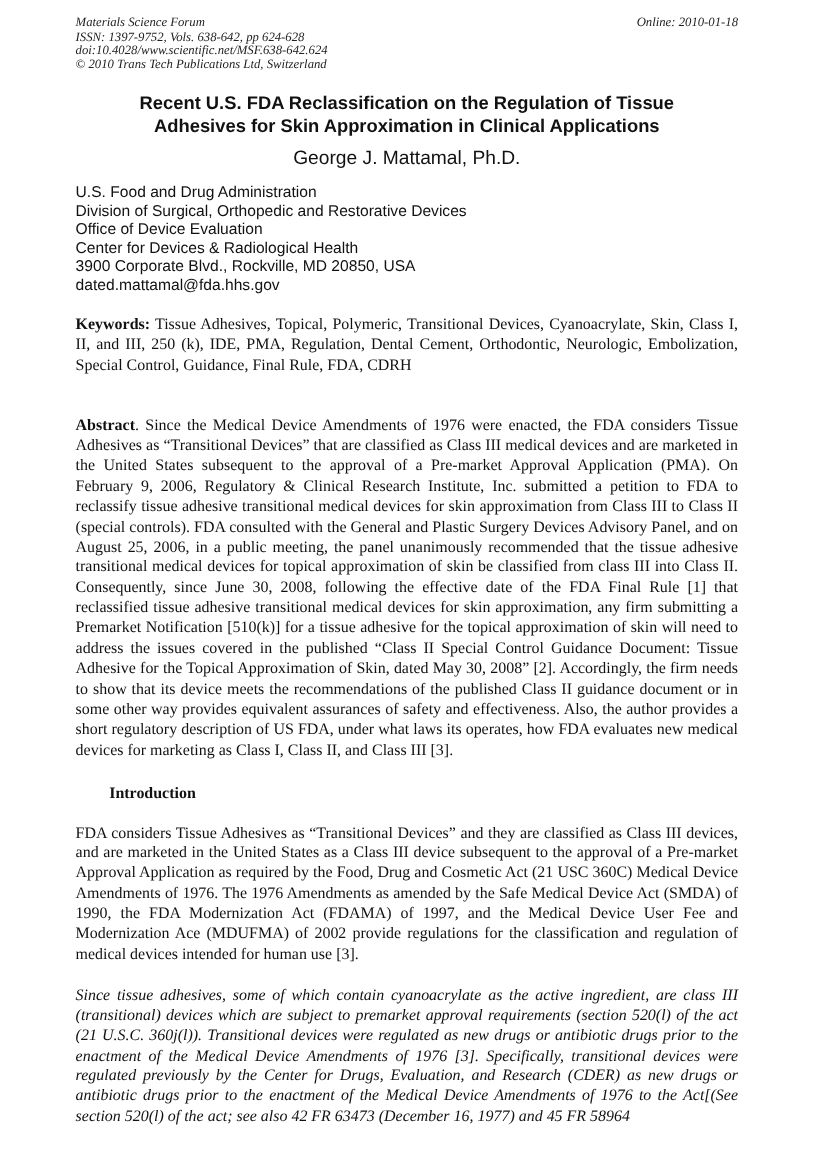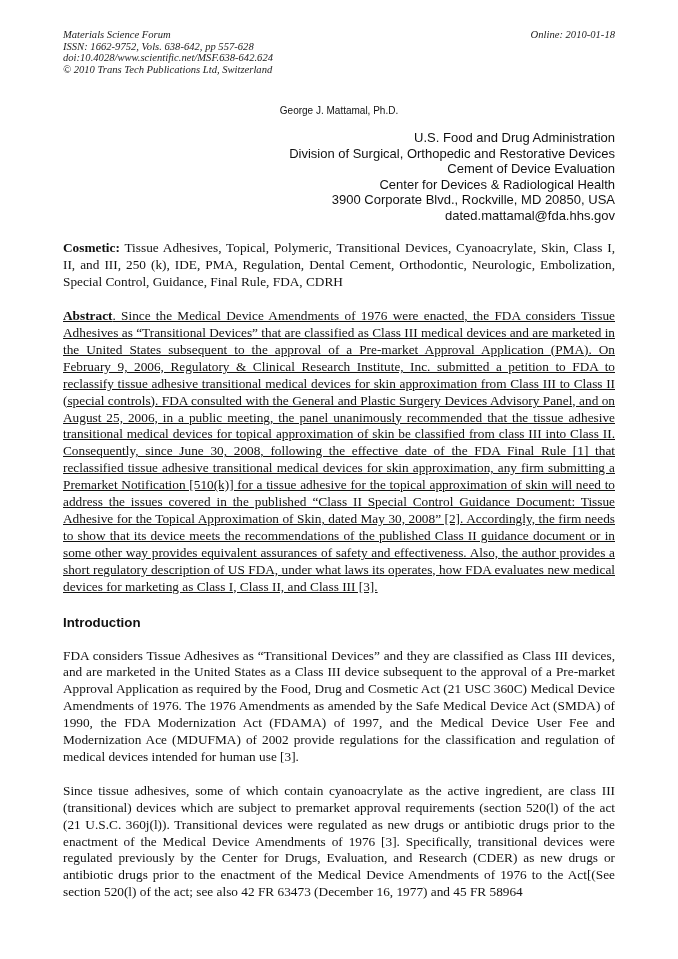--- a/index.html
+++ b/index.html
@@ -1,55 +1,59 @@
 <!DOCTYPE html>
 <html><head>
 <meta charset="utf-8">
 <style>
   html, body { margin: 0; padding: 0; background: #ffffff; }
   body { width: 678px; height: 959px; position: relative; overflow: hidden; color: #111; }
-  .page { position: absolute; left: 63px; top: 29px; width: 552px; }
+  .page { position: absolute; left: 63px; top: 14px; width: 552px; }
   .header { position: relative; font-family: "Liberation Serif", serif; font-style: italic; font-size: 10.6px; line-height: 11.6px; color: #222; }
   .header .online { position: absolute; right: 0; top: 0; }
   .title { margin-top: 17px; text-align: center; font-family: "Liberation Sans", sans-serif; font-weight: bold; font-size: 15.3px; line-height: 19px; }
-  .author { margin-top: 28px; text-align: center; font-family: "Liberation Sans", sans-serif; font-size: 10px; line-height: 16px; }
-  .affil { margin-top: 11px; text-align: right; font-family: "Liberation Sans", sans-serif; font-size: 13px; line-height: 15.5px; }
+  .author { margin-top: 10px; text-align: center; font-family: "Liberation Sans", sans-serif; font-size: 16px; line-height: 16px; }
+  .affil { margin-top: 11px; text-align: left; font-family: "Liberation Sans", sans-serif; font-size: 13px; line-height: 15.5px; }
   .para { font-family: "Liberation Serif", serif; font-size: 13.3px; line-height: 16.9px; text-align: justify; margin: 0; }
   .kw { margin-top: 17px; }
-  .abstract { margin-top: 17px; text-decoration: underline; }
-  .section-head { margin-top: 18px; font-family: Liberation Sans, sans-serif; font-weight: bold; font-size: 13.3px; line-height: 17px; }
+  .abstract { margin-top: 33px; }
+  .section-head { margin-top: 18px; font-family: Liberation Serif, serif; font-weight: bold; font-size: 13.3px; line-height: 17px; margin-left: 28px; }
   .intro1 { margin-top: 17px; }
-  .intro2 { margin-top: 17px; }
+  .intro2 { margin-top: 17px; font-style: italic; }
   b { font-weight: bold; }
 </style>
 </head>
 <body>
 
 <div class="page">
   <div class="header">
     <div>Materials Science Forum</div>
-    <div>ISSN: 1662-9752, Vols. 638-642, pp 557-628</div>
+    <div>ISSN: 1397-9752, Vols. 638-642, pp 624-628</div>
     <div>doi:10.4028/www.scientific.net/MSF.638-642.624</div>
     <div>© 2010 Trans Tech Publications Ltd, Switzerland</div>
     <div class="online">Online: 2010-01-18</div>
   </div>
 
+  <div class="title">
+    <div>Recent U.S. FDA Reclassification on the Regulation of Tissue</div>
+    <div>Adhesives for Skin Approximation in Clinical Applications</div>
+  </div>
 
   <div class="author">George J. Mattamal, Ph.D.</div>
 
   <div class="affil">
     <div>U.S. Food and Drug Administration</div>
     <div>Division of Surgical, Orthopedic and Restorative Devices</div>
-    <div>Cement of Device Evaluation</div>
+    <div>Office of Device Evaluation</div>
     <div>Center for Devices &amp; Radiological Health</div>
     <div>3900 Corporate Blvd., Rockville, MD 20850, USA</div>
     <div>dated.mattamal@fda.hhs.gov</div>
   </div>
 
-  <p class="para kw"><b>Cosmetic:</b><span> Tissue Adhesives, Topical, Polymeric, Transitional Devices, Cyanoacrylate, Skin, Class I, II, and III, 250 (k), IDE, PMA, Regulation, Dental Cement, Orthodontic, Neurologic, Embolization, Special Control, Guidance, Final Rule, FDA, CDRH</span></p>
+  <p class="para kw"><b>Keywords:</b><span> Tissue Adhesives, Topical, Polymeric, Transitional Devices, Cyanoacrylate, Skin, Class I, II, and III, 250 (k), IDE, PMA, Regulation, Dental Cement, Orthodontic, Neurologic, Embolization, Special Control, Guidance, Final Rule, FDA, CDRH</span></p>
 
   <p class="para abstract"><b>Abstract</b><span>. Since the Medical Device Amendments of 1976 were enacted, the FDA considers Tissue Adhesives as “Transitional Devices” that are classified as Class III medical devices and are marketed in the United States subsequent to the approval of a Pre-market Approval Application (PMA). On February 9, 2006, Regulatory &amp; Clinical Research Institute, Inc. submitted a petition to FDA to reclassify tissue adhesive transitional medical devices for skin approximation from Class III to Class II (special controls). FDA consulted with the General and Plastic Surgery Devices Advisory Panel, and on August 25, 2006, in a public meeting, the panel unanimously recommended that the tissue adhesive transitional medical devices for topical approximation of skin be classified from class III into Class II. Consequently, since June 30, 2008, following the effective date of the FDA Final Rule [1] that reclassified tissue adhesive transitional medical devices for skin approximation, any firm submitting a Premarket Notification [510(k)] for a tissue adhesive for the topical approximation of skin will need to address the issues covered in the published “Class II Special Control Guidance Document: Tissue Adhesive for the Topical Approximation of Skin, dated May 30, 2008” [2].  Accordingly, the firm needs to show that its device meets the recommendations of the published Class II guidance document or in some other way provides equivalent assurances of safety and effectiveness.  Also, the author provides a short regulatory description of US FDA, under what laws its operates, how FDA evaluates new medical devices for marketing as Class I, Class II, and Class III [3].</span></p>
 
   <div class="section-head">Introduction</div>
 
   <p class="para intro1">FDA considers Tissue Adhesives  as “Transitional Devices” and they are classified as Class III devices, and are marketed in the United States as a Class III device subsequent to the approval of a Pre-market Approval Application as required by the Food, Drug and Cosmetic Act (21 USC 360C) Medical Device Amendments of 1976.  The 1976 Amendments as amended by the Safe Medical Device Act (SMDA) of 1990, the FDA Modernization Act (FDAMA) of 1997, and the Medical Device User Fee and Modernization Ace (MDUFMA) of 2002 provide regulations for the classification and regulation of medical devices intended for human use [3].</p>
   <p class="para intro2">Since tissue adhesives, some of which contain cyanoacrylate as the active ingredient, are class III (transitional) devices which are subject to premarket approval requirements (section 520(l) of the act (21 U.S.C. 360j(l)). Transitional devices were regulated as new drugs or antibiotic drugs prior to the enactment of the Medical Device Amendments of 1976 [3].  Specifically, transitional devices were regulated previously by the Center for Drugs, Evaluation, and Research (CDER) as new drugs or antibiotic drugs prior to the enactment of the Medical Device Amendments of 1976 to the Act[(See section 520(l) of the act; see also 42 FR 63473 (December 16, 1977) and 45 FR 58964</p>
 </div>
 
 </body></html>

